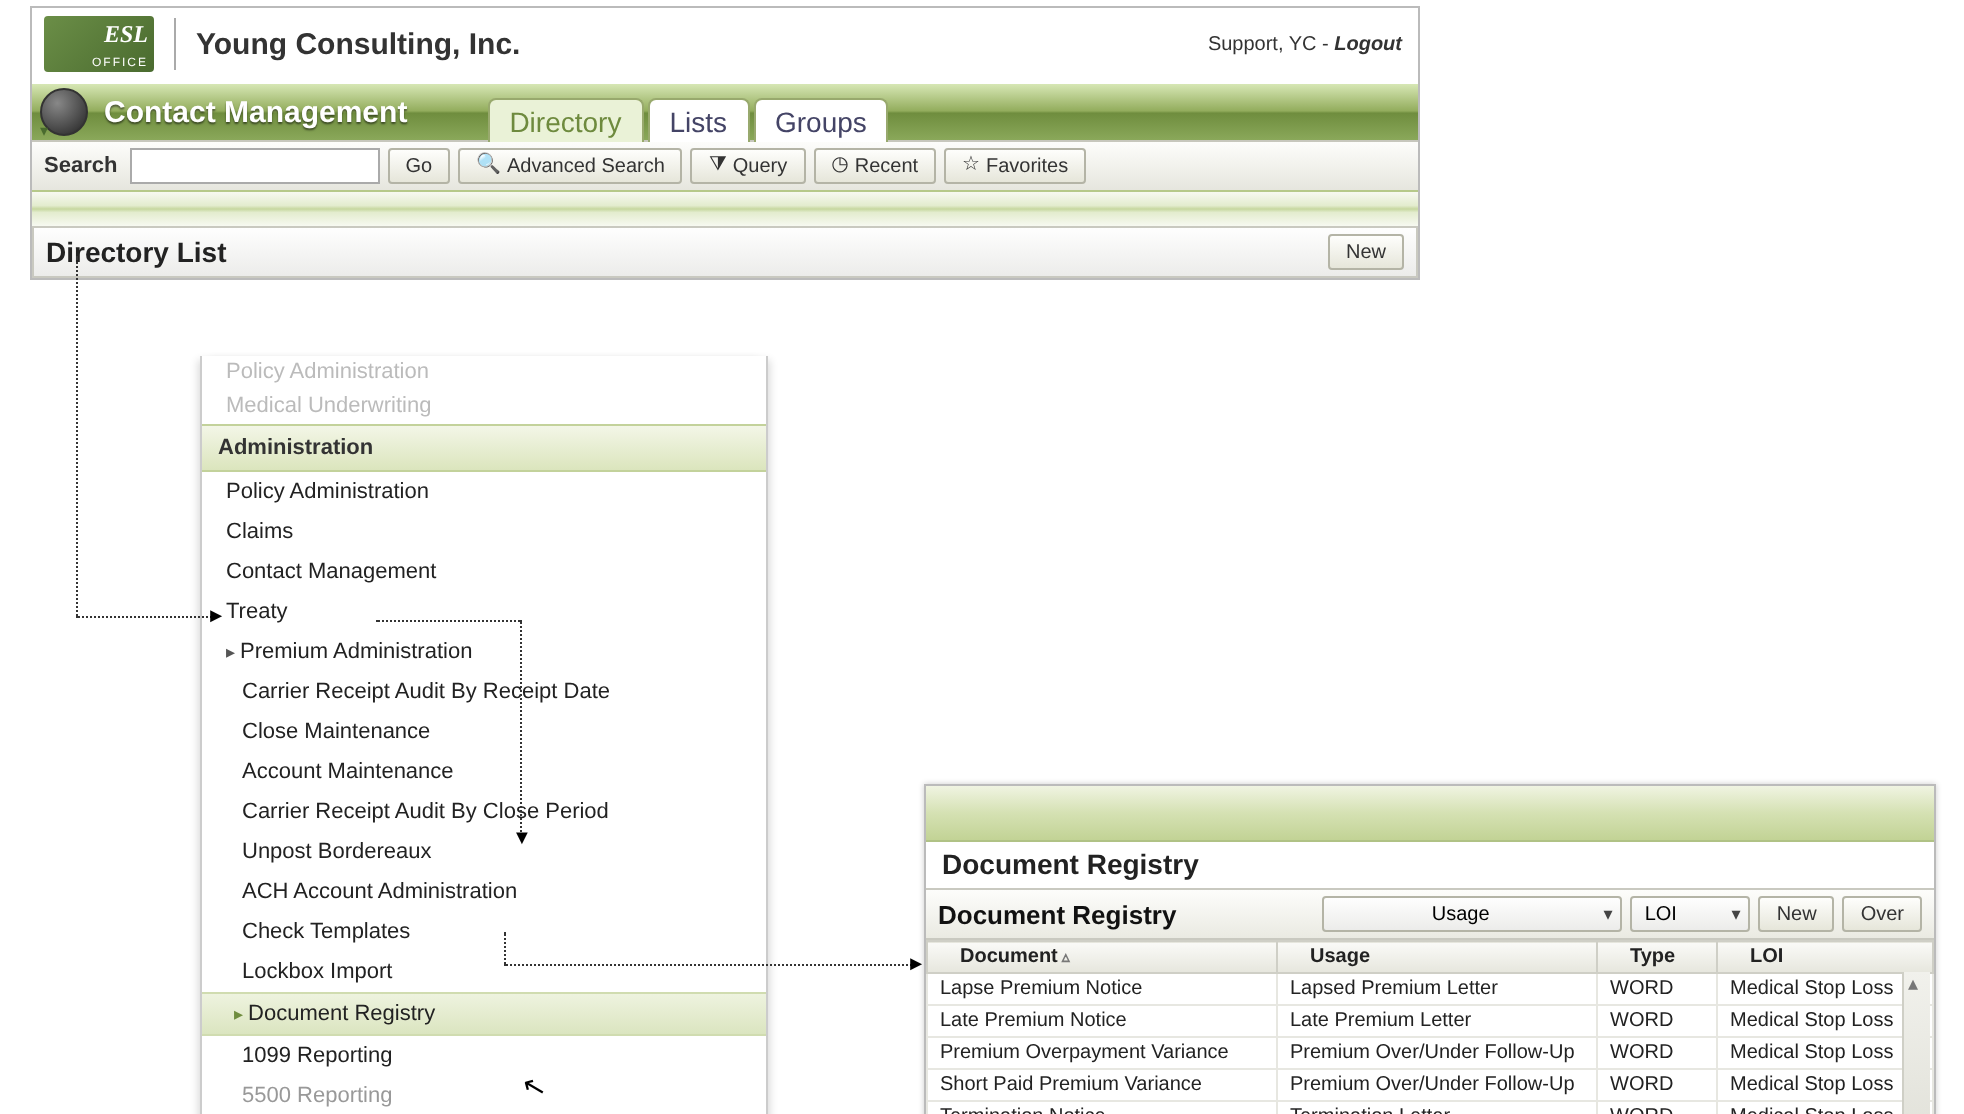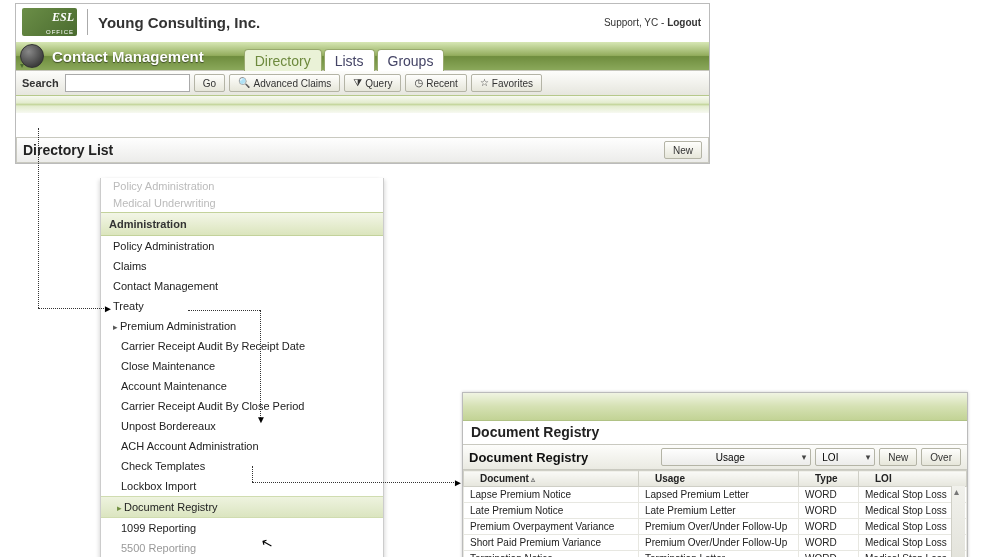--- a/index.html
+++ b/index.html
@@ -37,21 +37,21 @@
     color:#fff;
   }
   .logo::after{
     content:"OFFICE";
     position:absolute; bottom:1px; right:3px;
     font: 6px Arial; letter-spacing:1px; color:#fff;
   }
   .vr { width:1px; height:26px; background:#aaa; margin:0 10px; }
   .company { font: bold 15px Verdana,Arial; color:#333; }
   .userbar { margin-left:auto; font-size:10px; color:#333; }
-  .userbar a { color:#333; text-decoration:none; }
+  .userbar a { color:#333; text-decoration:none;font-style:italic; }
   .userbar b{font-weight:bold;}
   .modulebar {
     height: 28px;
     background: linear-gradient(#d7e7b5,#93ad5d 48%,#6f8d3e 52%,#8aa85a);
     display:flex; align-items:center;
     padding-left:4px;
   }
   .modcircle{
     width:24px;height:24px;border-radius:50%;
     background:radial-gradient(circle at 35% 30%,#888,#222);
@@ -107,21 +107,20 @@
     height:18px;
     background:
       linear-gradient(#f7f9f1,#e3ecce 40%,#c6d79f 50%,#e3ecce 60%,#f7f9f1);
     border-top:1px solid #b6c98a;
   }
   .pagehdr{
     display:flex;align-items:center;
     background:linear-gradient(#fefefe,#ececea);
     border:1px solid #c9c9c0;
     padding:3px 6px;
-    margin-top:24px;
   }
   .pagehdr h1{font:bold 14px Arial;color:#222;}
   .spacer{flex:1;}
 
   
   .panel2{
     position:absolute;
     left:100px; top:178px;
     width:284px;
     border-left:1px solid #ccc; border-right:1px solid #ccc;
@@ -245,21 +244,21 @@
     </div>
   </div>
   <div class="toolbar">
     <span class="tl-label">Search</span>
     <input class="searchbox" placeholder="" style="">
     <button class="btn">
         <span>Go</span>
       </button>
     <button class="btn">
         <span class="ico">🔍</span>
-        <span>Advanced Claims</span>
+        <span>Advanced Search</span>
       </button>
     <button class="btn">
         <span class="ico">⧩</span>
         <span>Query</span>
       </button>
     <button class="btn">
         <span class="ico">◷</span>
         <span>Recent</span>
       </button>
     <button class="btn">

